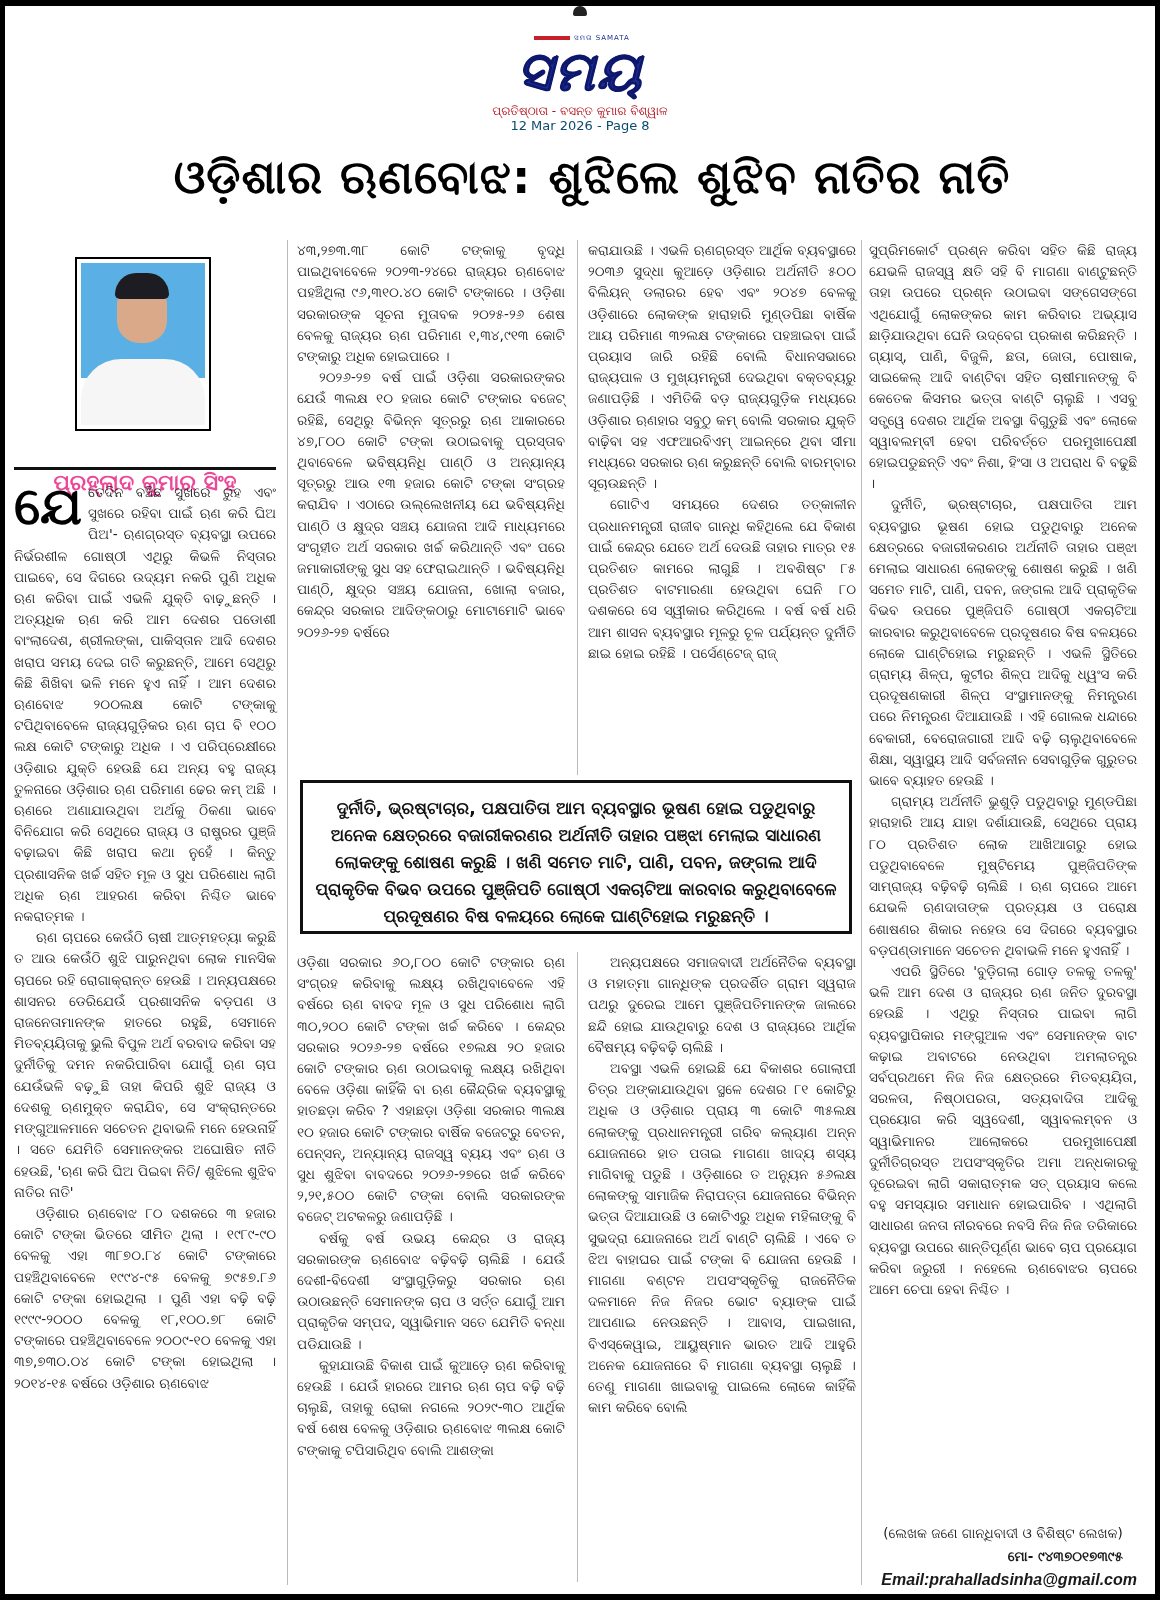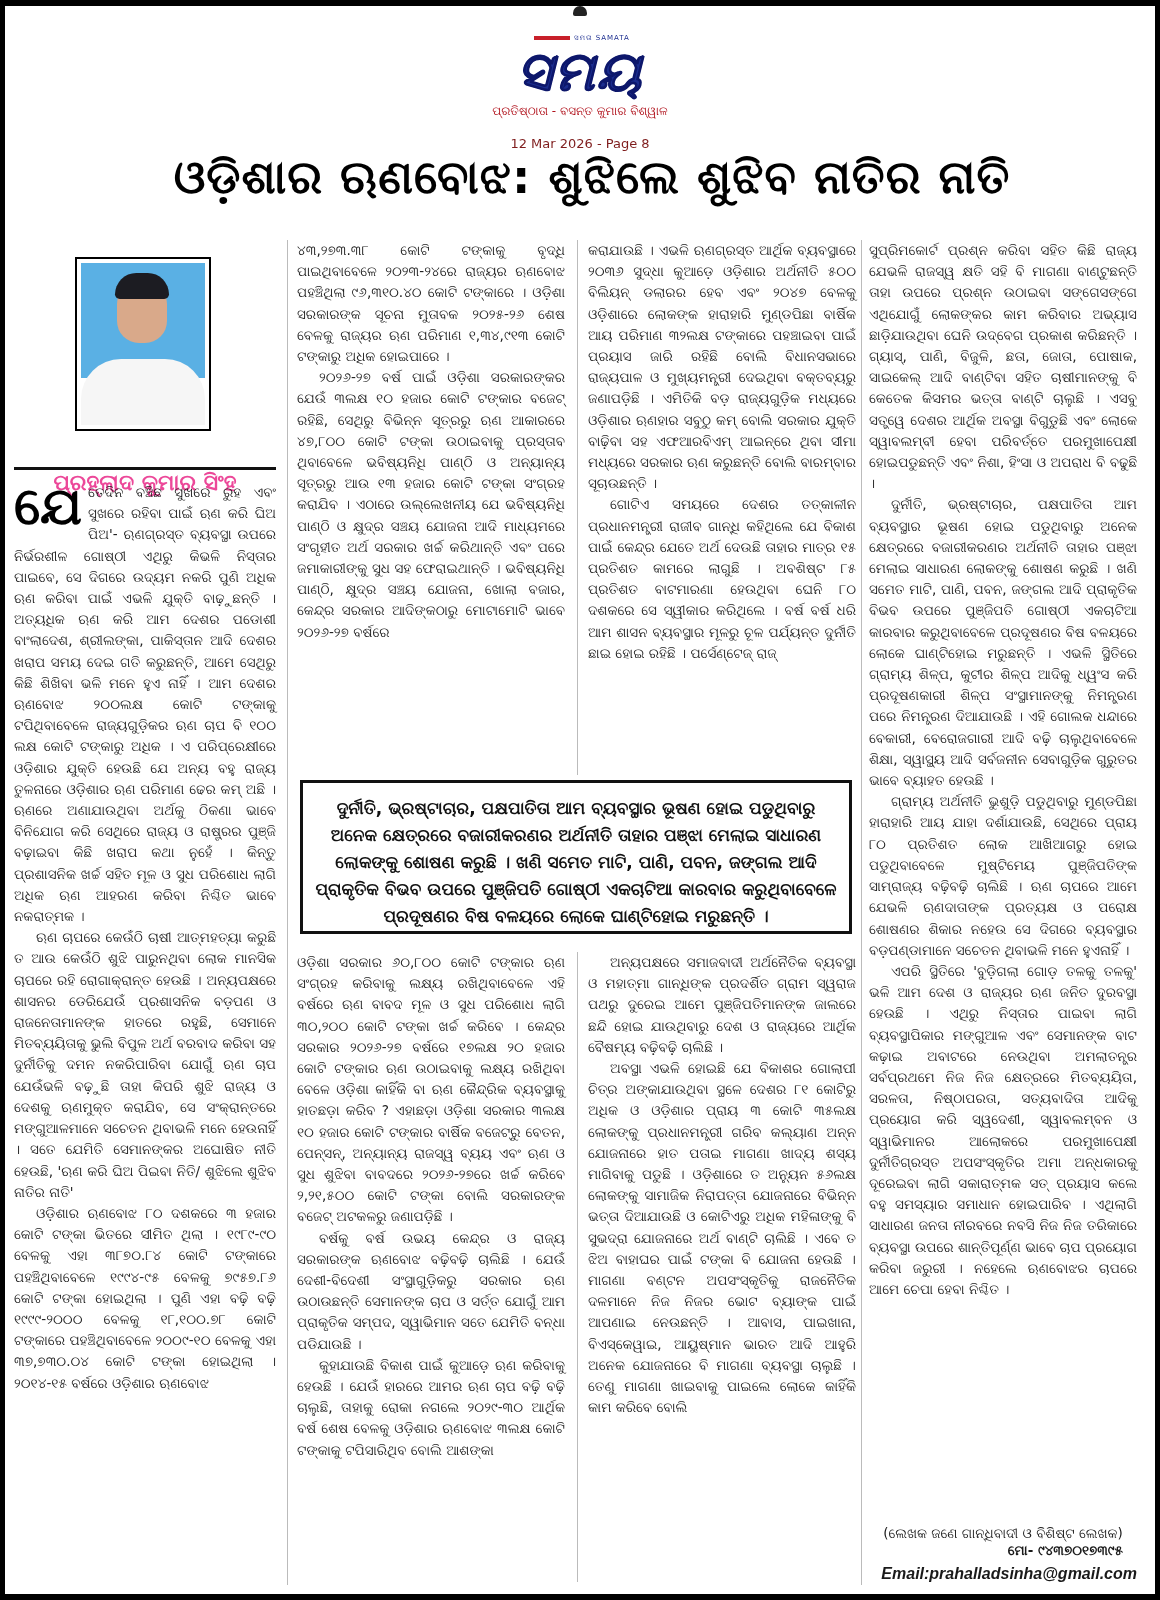--- a/index.html
+++ b/index.html
@@ -14,21 +14,21 @@
   }
   .masthead { position: absolute; left: 380px; top: 6px; width: 400px; text-align: center; }
   .mast-tag { font-size: 7px; color: #1b2d8f; letter-spacing: 1px; margin-top: 18px; }
   .mast-tag .red { display: inline-block; width: 36px; height: 4px; background: #c8202a; vertical-align: middle; margin: 0 4px; }
   .tree { width: 14px; height: 10px; margin: 0 auto; background: #222; border-radius: 7px 7px 2px 2px; }
   .logo {
     font-family: Liberation Serif, serif; font-size: 54px; font-weight: bold; color: #1b2d8f;
     line-height: 60px; letter-spacing: 2px; -webkit-text-stroke: 1px #0d176b; font-style: italic;
   }
   .mast-sub { font-size: 12px; color: #b1121c; margin-top: 2px; }
-  .mast-date { font-size: 13px; color: #7f1d1d; margin-top: 18px; }
+  .mast-date { font-size: 13px; color: #0c4a6e; margin-top: 0; }
   .headline {
     position: absolute; left: 12px; top: 150px; width: 1160px; text-align: center;
     font-size: 46px; font-weight: bold; color: #000; letter-spacing: 1px;
   }
   .photo-box {
     position: absolute; left: 75px; top: 257px; width: 132px; height: 170px;
     border: 2px solid #000; background: #fff; overflow: hidden;
   }
   .photo-bg { position: absolute; left: 4px; top: 4px; right: 4px; height: 115px; background: #5ab0e4; }
   .photo-head { position: absolute; left: 40px; top: 20px; width: 50px; height: 64px; background: #d9a98a; border-radius: 25px 25px 22px 22px; }
@@ -52,21 +52,21 @@
   .c2b { left: 297px; top: 952px; width: 268px; height: 630px; }
   .c3b { left: 588px; top: 952px; width: 268px; height: 630px; }
   .vrule { position: absolute; width: 1px; background: #bbb; }
   .pullquote {
     position: absolute; left: 300px; top: 780px; width: 552px; height: 154px;
     border: 3px solid #111; box-sizing: border-box; padding: 12px 10px;
     font-size: 17px; line-height: 27px; font-weight: bold; text-align: center; color: #111;
   }
   .footer { position: absolute; left: 869px; top: 1525px; width: 268px; text-align: right; }
   .footer-note { font-size: 13.5px; font-weight: normal; text-align: center; }
-  .footer-phone { font-size: 13.5px; font-weight: bold; padding-right: 14px; }
+  .footer-phone { font-size: 13.5px; font-weight: bold; margin-top: 6px; padding-right: 14px; }
   .footer-email { font-family: Liberation Sans, sans-serif; font-style: italic; font-weight: bold; font-size: 16px; margin-top: 6px; }
 </style>
 </head>
 <body>
 
 <div class="frame"></div>
 
 <div class="masthead">
   <div class="tree"></div>
   <div class="mast-tag"><span class="red"></span><span>ସମତା SAMATA</span></div>

